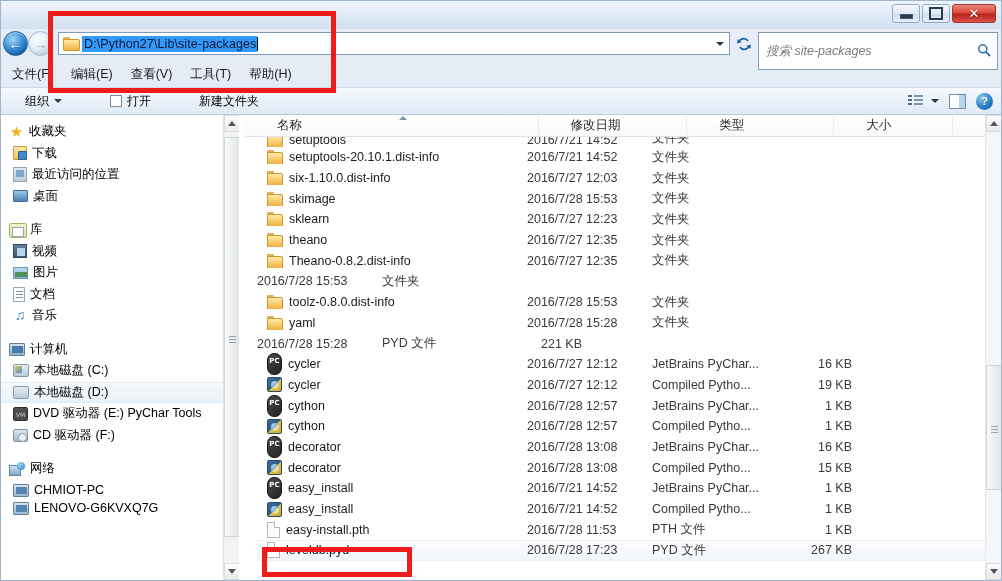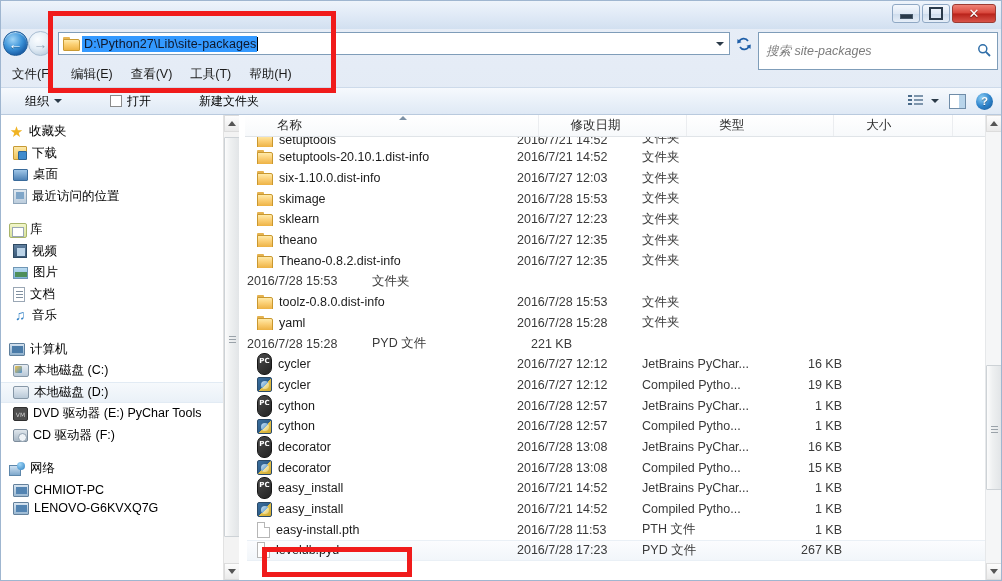--- a/index.html
+++ b/index.html
@@ -196,21 +196,21 @@
   #colheader {
     position:absolute; left:0; top:0; width:740px; height:22px;
     background:linear-gradient(to bottom,#ffffff,#f7f9fb);
     border-bottom:1px solid #e0e4e8; display:flex; font-size:12.5px; color:#2b2b2b;
   }
   .colh { position:relative; display:flex; align-items:center; padding-left:8px; border-right:1px solid #ebedf0;margin-left:24px; }
   .colh.sorted::after {
     content:""; position:absolute; left:50%; top:1px; margin-left:-4px;
     width:0;height:0;border-left:4px solid transparent;border-right:4px solid transparent;border-bottom:4px solid #7d91a6;
   }
-  #rows { position:absolute; left:2px; top:22px; width:740px; }
+  #rows { position:absolute; left:12px; top:22px; width:740px; }
   .frow {
     height:20.7px; display:flex; align-items:center; font-size:12.5px; color:#1a1a1a;
     white-space:nowrap; cursor:default;
   }
   .frow.hl { background:linear-gradient(to bottom,#fbfcfe,#f2f6fa); border-top:1px solid #eaf0f6; border-bottom:1px solid #eaf0f6; }
   .c-name { width:270px; display:flex; align-items:center; padding-left:10px; overflow:hidden; }
   .c-name .nm { margin-left:6px; overflow:hidden; text-overflow:ellipsis; }
   .c-date { width:125px; color:#3a3a3a; }
   .c-type { width:123px; color:#3a3a3a; }
   .c-size { width:95px; color:#3a3a3a; text-align:right; padding-right:18px; }
@@ -380,26 +380,26 @@
 
       <div class="navrow">
         <span class="ico i-star">★</span>
         <span class="lbl">收藏夹</span>
       </div>
       <div class="navrow child">
         <span class="ico i-download"></span>
         <span class="lbl">下载</span>
       </div>
       <div class="navrow child">
+        <span class="ico i-recent"></span>
+        <span class="lbl">最近访问的位置</span>
+      </div>
+      <div class="navrow child">
         <span class="ico i-desktop"></span>
         <span class="lbl">桌面</span>
-      </div>
-      <div class="navrow child">
-        <span class="ico i-recent"></span>
-        <span class="lbl">最近访问的位置</span>
       </div>
 
       <div class="navspacer"></div>
 
       <div class="navrow">
         <span class="ico i-library"></span>
         <span class="lbl">库</span>
       </div>
       <div class="navrow child">
         <span class="ico i-video"></span>

